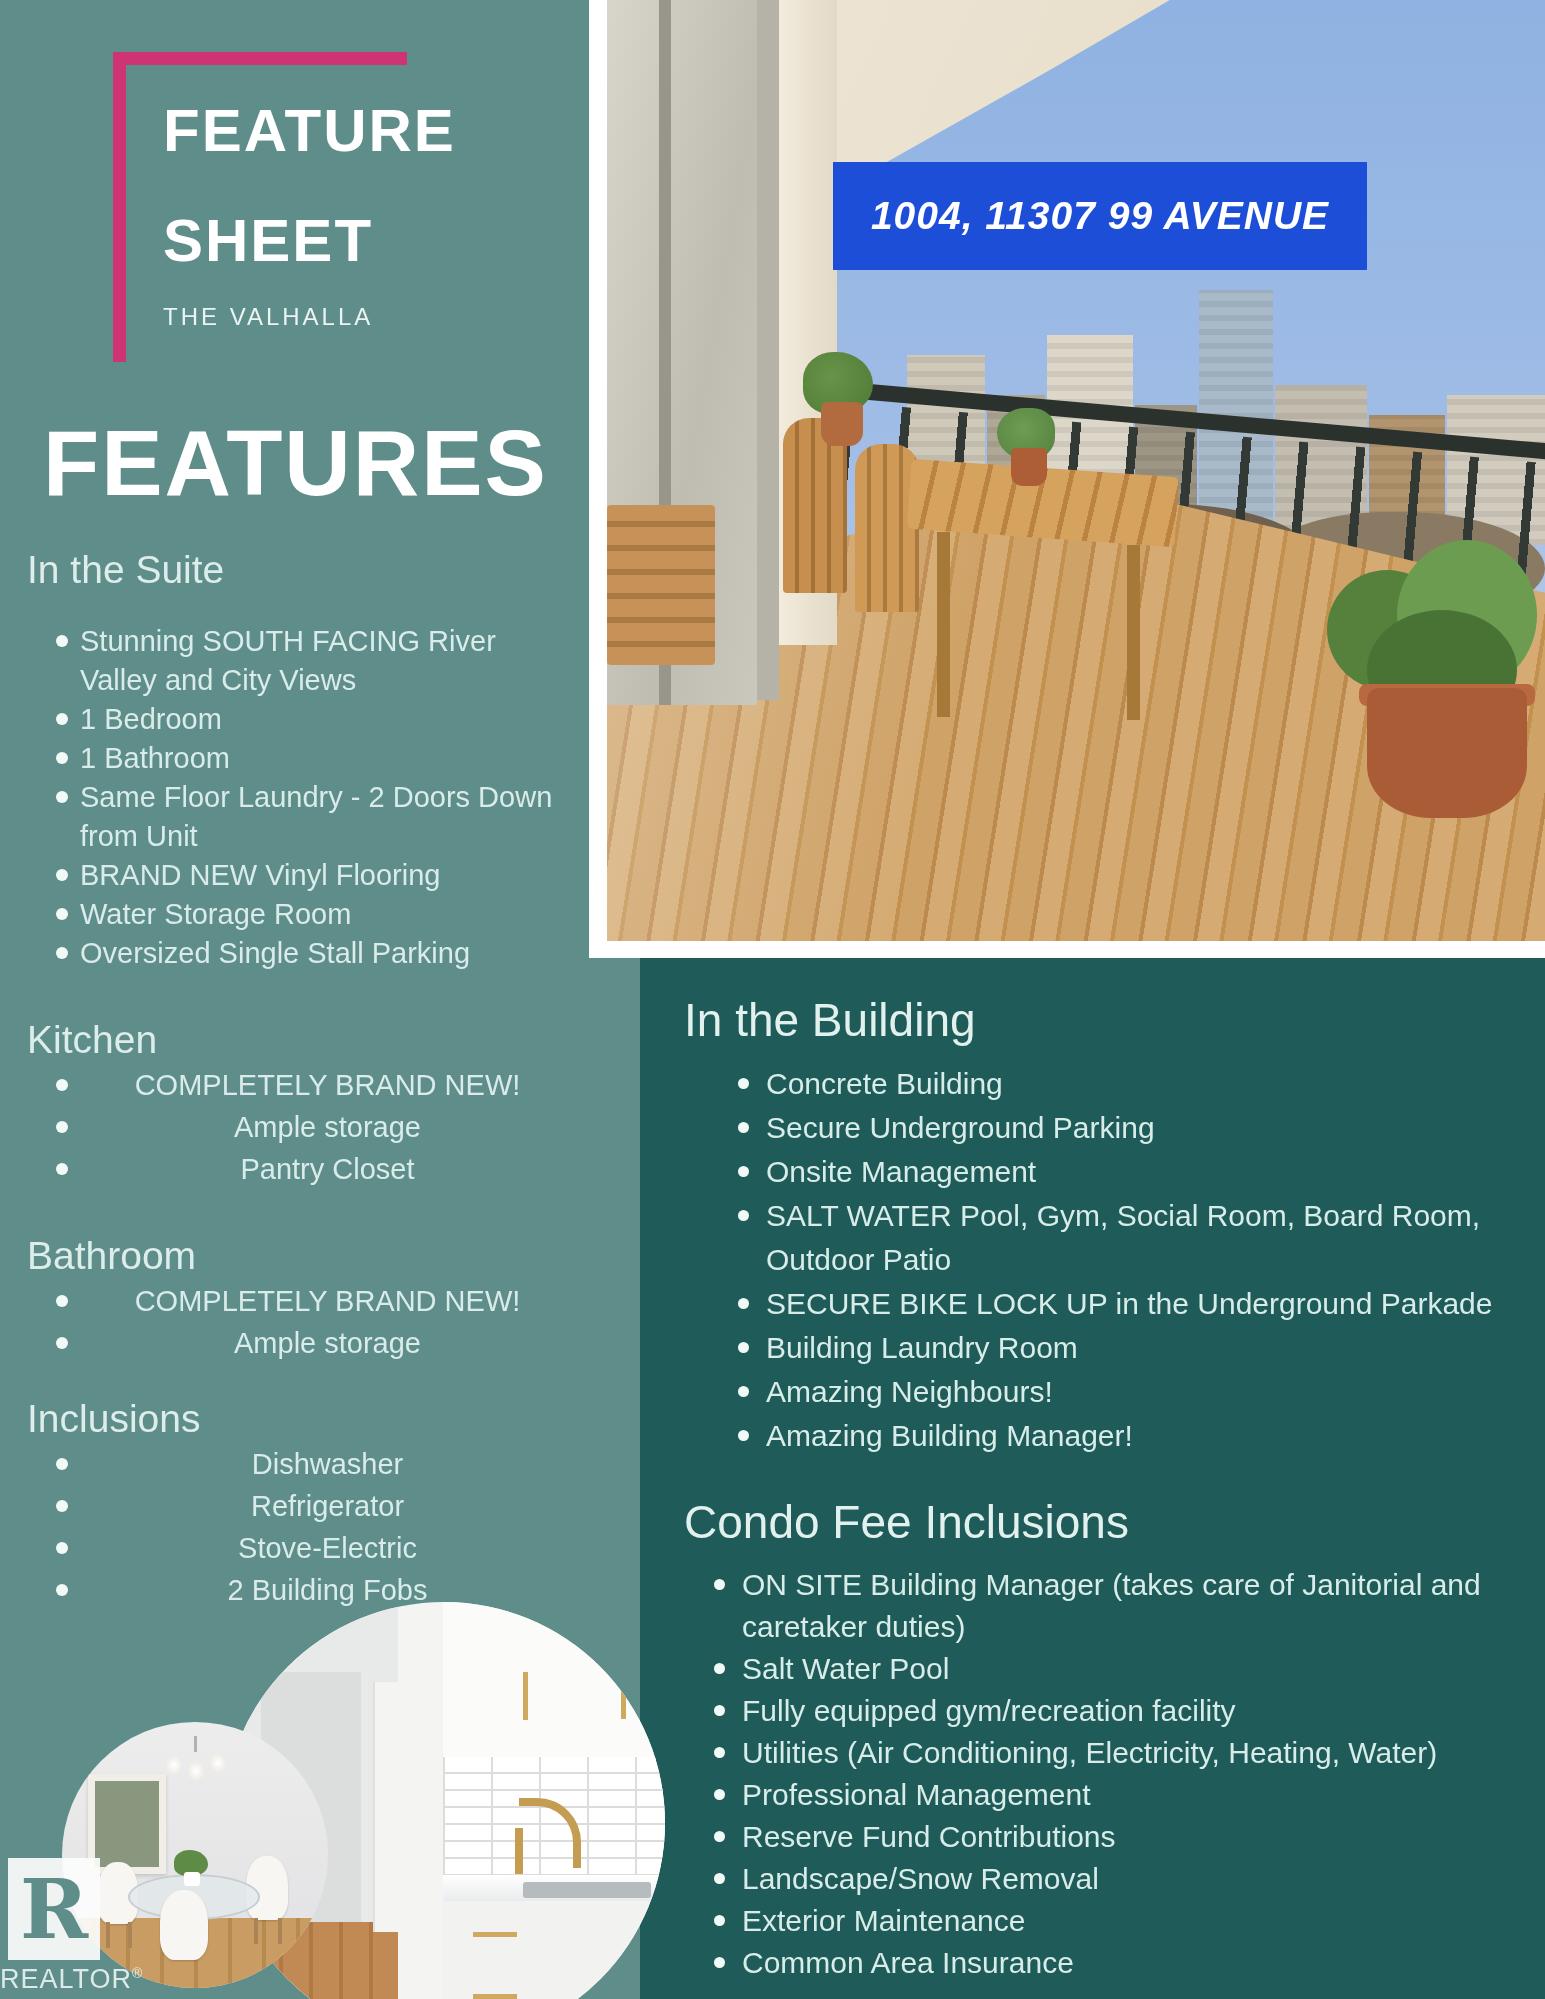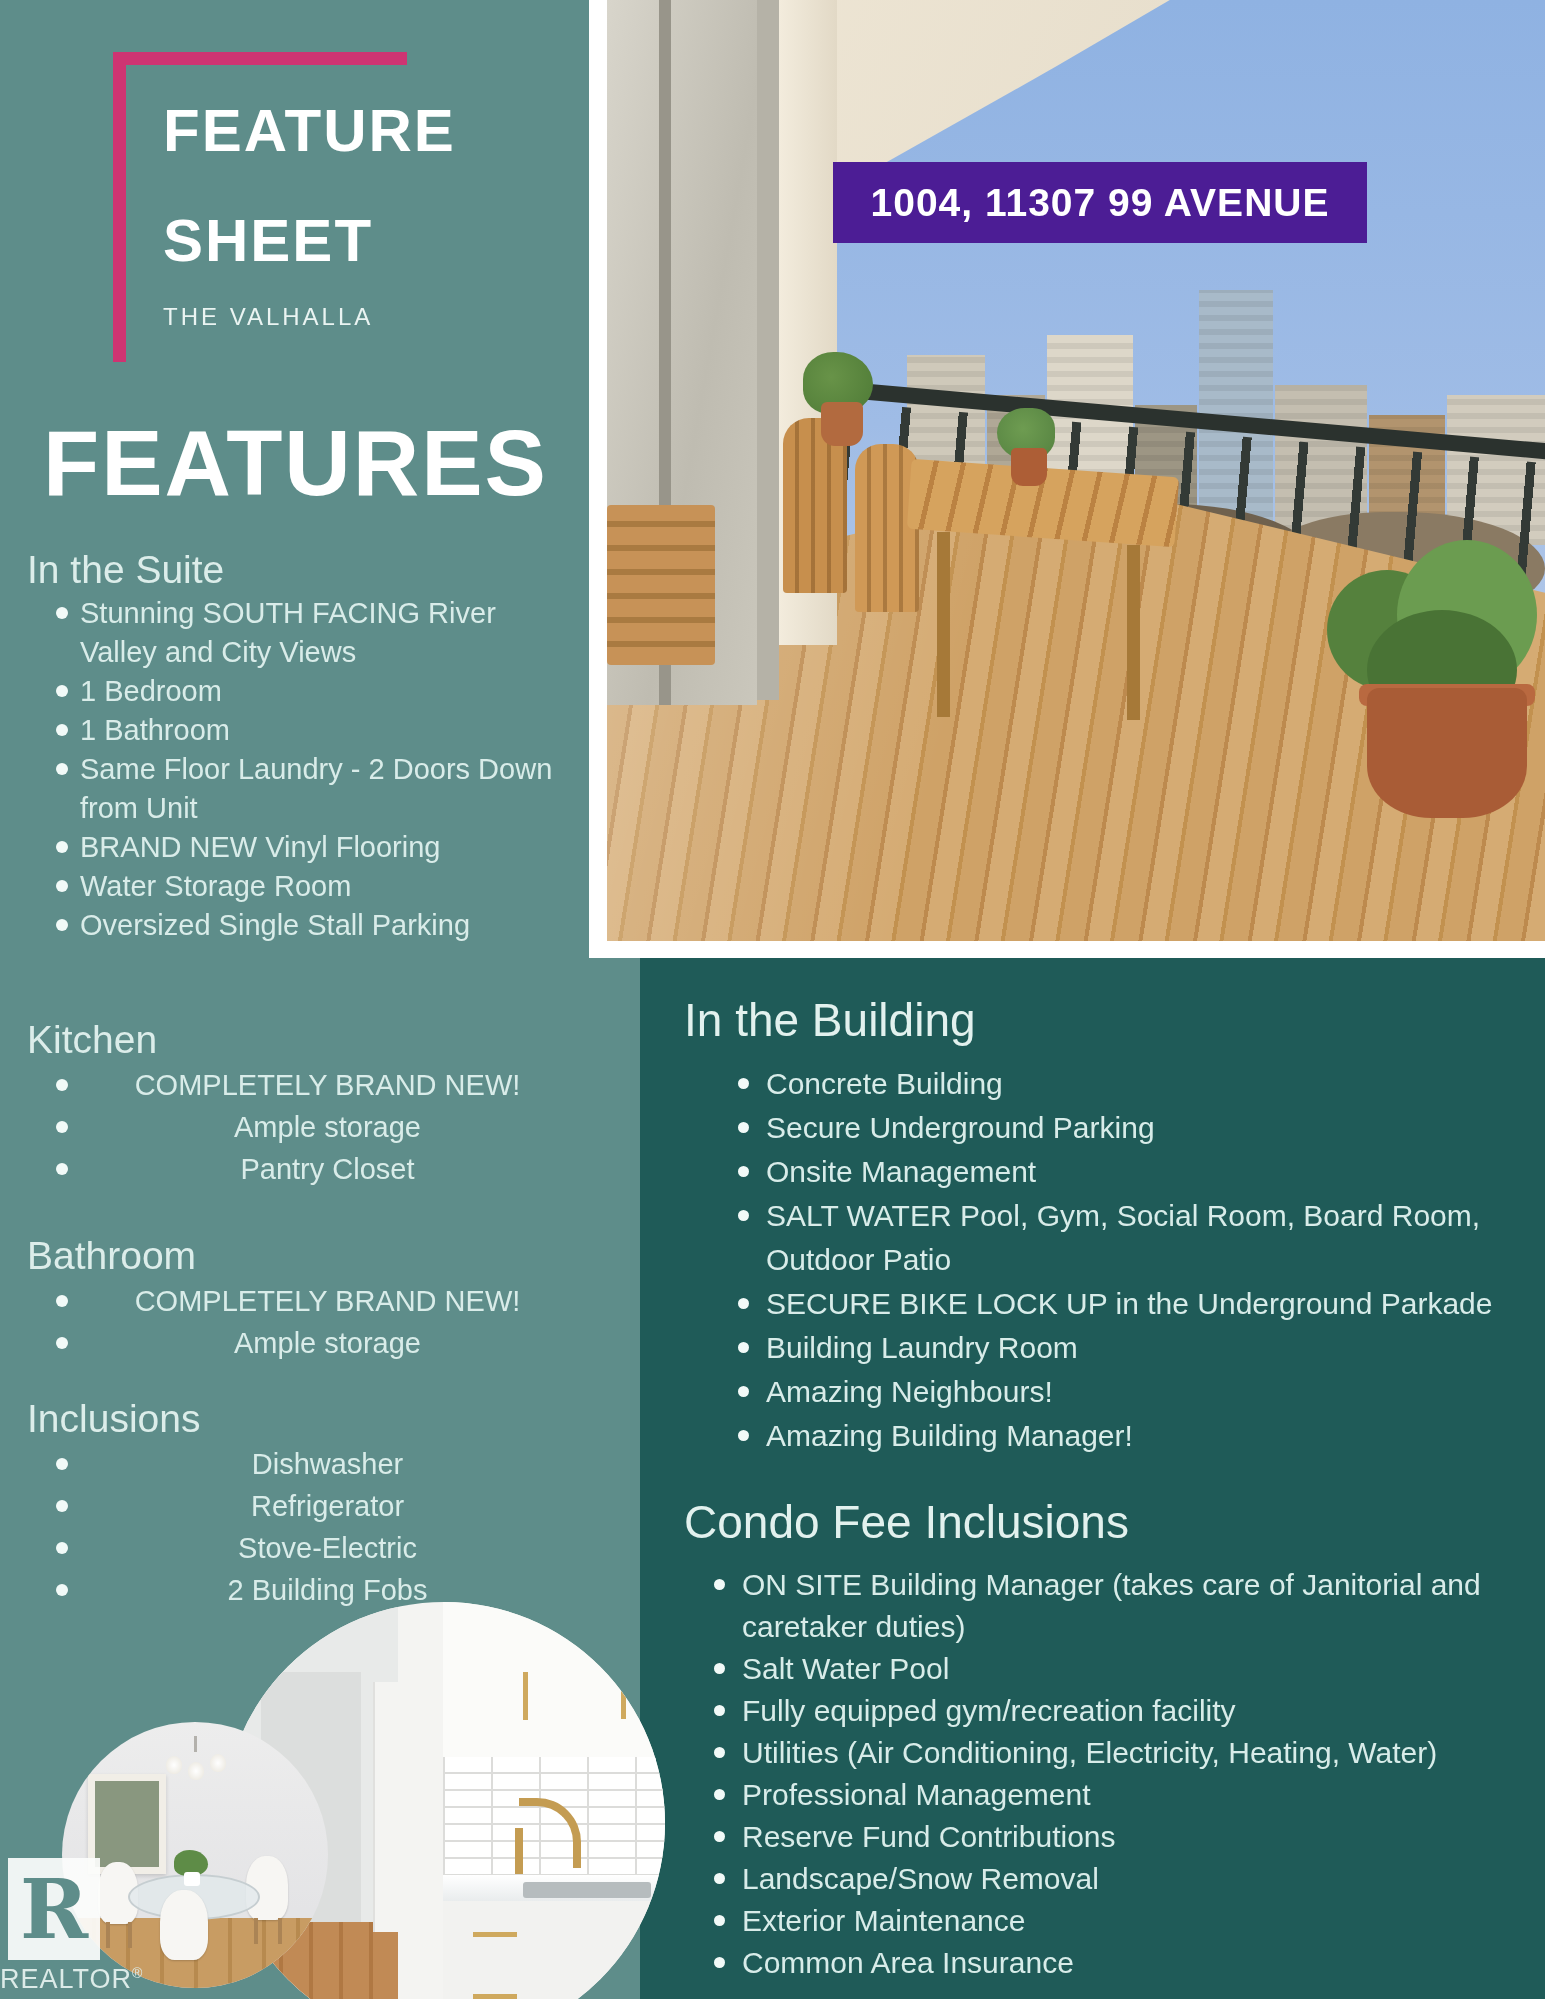--- a/index.html
+++ b/index.html
@@ -14,21 +14,21 @@
   .subtitle{position:absolute;left:163px;top:303px;z-index:3;color:#EAF4F2;font-size:24px;letter-spacing:3px;}
   .features-heading{position:absolute;left:43px;top:408px;z-index:3;color:#FFFFFF;font-size:92px;font-weight:800;line-height:110px;letter-spacing:2px;}
   
   .lsec{position:absolute;left:0;width:589px;z-index:3;}
   .lsec h2{margin:0 0 0 27px;font-size:39px;font-weight:400;color:#DCEDEA;line-height:48px;}
   .lsec ul{list-style:none;margin:0;padding:0;}
   .lsec li{position:relative;padding-left:80px;padding-right:14px;font-size:29px;line-height:39px;color:#D9ECE9;}
   .lsec.compact li{line-height:42px;text-align:center;}
   .lsec li .dot{position:absolute;left:56px;top:13px;width:12px;height:12px;border-radius:50%;background:#F2FAF8;}
   .lsec.compact li .dot{top:15px;}
-  #sec-suite{top:546px;} #sec-suite ul{}
+  #sec-suite{top:546px;} #sec-suite ul{margin-top:28px;}
   #sec-kitchen{top:1016px;} #sec-kitchen ul{margin-top:0;}
   #sec-bathroom{top:1232px;} #sec-bathroom ul{margin-top:0;}
   #sec-inclusions{top:1395px;} #sec-inclusions ul{margin-top:0;}
   
   .photo-frame{position:absolute;left:589px;top:0;width:956px;height:958px;background:#FFFFFF;z-index:1;}
   .photo{position:absolute;left:18px;top:0;width:938px;height:941px;overflow:hidden;background:#9db9e4;}
   .photo *{position:absolute;}
   .sky{left:0;top:0;width:100%;height:100%;background:linear-gradient(180deg,#8FB2E2 0%,#9FBCE6 45%,#B7CBE9 75%,#C3D2E9 100%);}
   .city{left:300px;top:255px;width:638px;height:290px;}
   .bld{bottom:0;background-image:repeating-linear-gradient(0deg,rgba(0,0,0,.07) 0 6px,transparent 6px 14px);}
@@ -75,22 +75,22 @@
   .plant1-leaves{left:196px;top:352px;width:70px;height:62px;border-radius:50% 60% 55% 45%;background:radial-gradient(circle at 40% 40%,#689348,#4E7A36);}
   .plant1-pot{left:214px;top:402px;width:42px;height:44px;border-radius:6px 6px 14px 14px;background:#B26A3F;}
   .plant2-leaves{left:390px;top:408px;width:58px;height:52px;border-radius:55% 45% 50% 60%;background:radial-gradient(circle at 45% 40%,#6E9C51,#548140);}
   .plant2-pot{left:404px;top:448px;width:36px;height:38px;border-radius:5px 5px 12px 12px;background:#AD5E36;}
   .bigplant{left:720px;top:540px;width:218px;height:190px;}
   .bp1{left:0;top:30px;width:120px;height:120px;border-radius:50%;background:#55813D;}
   .bp2{left:70px;top:0;width:140px;height:150px;border-radius:50%;background:#6B9C50;}
   .bp3{left:40px;top:70px;width:150px;height:120px;border-radius:50%;background:#497335;}
   .bigplant-pot{left:760px;top:688px;width:160px;height:130px;background:#A95C36;border-radius:12px 12px 40% 40%;}
   .bigplant-rim{left:752px;top:684px;width:176px;height:22px;background:#B96940;border-radius:8px;}
-  .address-banner{left:226px;top:162px;width:534px;height:81px;background:#4c1d95;z-index:10;
-    display:flex;align-items:center;justify-content:center;}
+  .address-banner{left:226px;top:162px;width:534px;height:108px;background:#1d4ed8;z-index:10;
+    display:flex;align-items:center;justify-content:center;font-style:italic;}
   .address-banner span{position:static;color:#FFFFFF;font-size:39px;font-weight:800;letter-spacing:1px;}
   
   .dark-panel{position:absolute;left:640px;top:958px;width:905px;height:1041px;background:#1F5B58;z-index:1;}
   .rsec{position:absolute;left:12px;width:100%;}
   .rsec h2{margin:0 0 0 32px;font-size:46px;font-weight:400;color:#E2F1EE;line-height:52px;}
   .rsec ul{list-style:none;margin:16px 0 0 0;padding:0;}
   .rsec li{position:relative;padding-left:90px;padding-right:18px;font-size:30px;color:#D8ECE9;}
   .rsec li .dot{position:absolute;left:62px;width:11px;height:11px;border-radius:50%;background:#F2FAF8;}
   #sec-building{top:36px;} #sec-building li{line-height:44px;margin-left:24px;} #sec-building li .dot{top:16px;}
   #sec-condo{top:538px;} #sec-condo li{line-height:42px;} #sec-condo li .dot{top:15px;}

